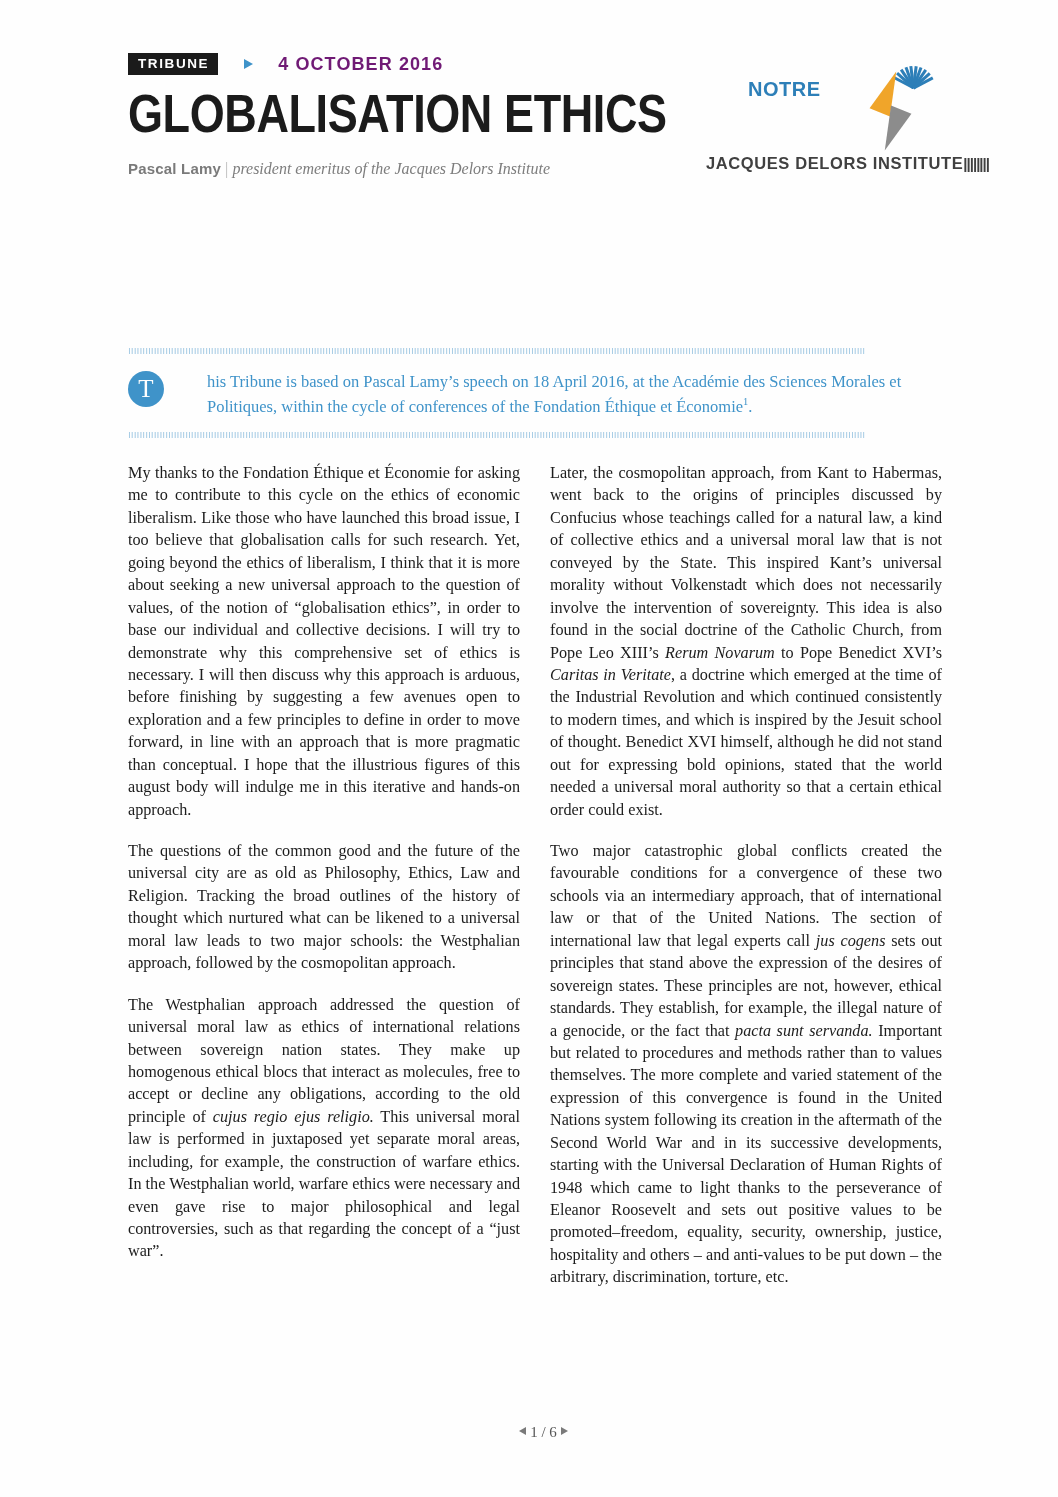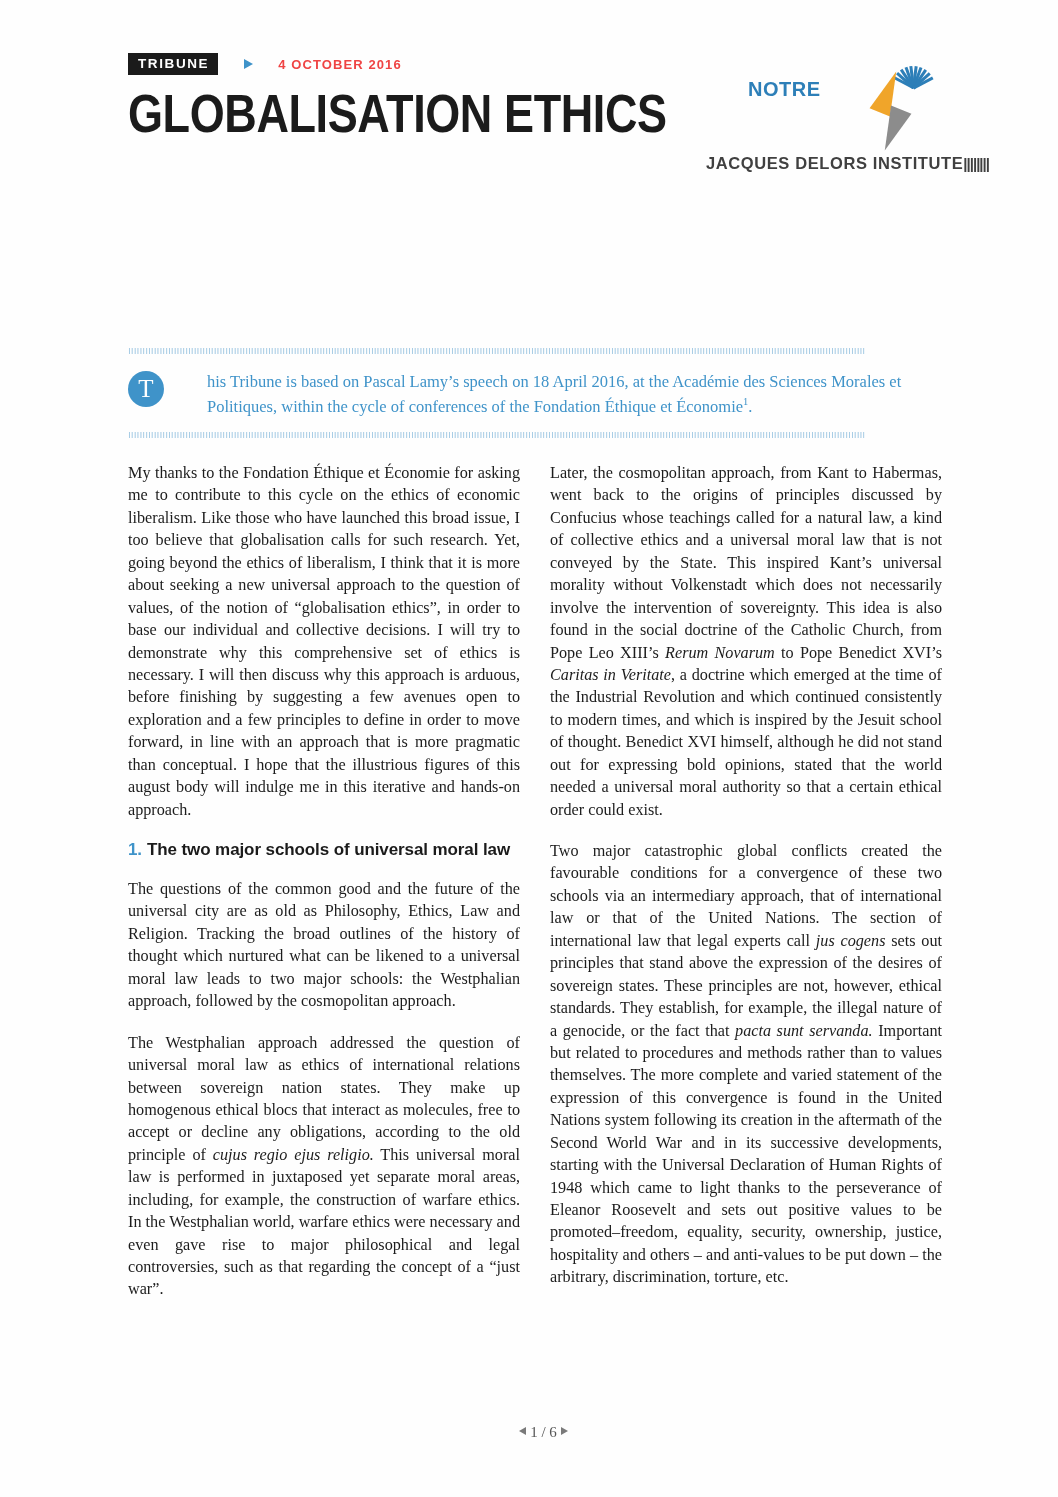--- a/index.html
+++ b/index.html
@@ -50,24 +50,24 @@
   .arrow-right {
     display: inline-block;
     width: 0; height: 0;
     border-left: 9px solid #3f93c9;
     border-top: 5.5px solid transparent;
     border-bottom: 5.5px solid transparent;
     margin-left: 2px;
     margin-right: 1px;
   }
   .tribune-date {
-    color: #ef4444;
-    font-family: "Liberation Sans", sans-serif;
-    font-weight: bold;
-    font-size: 13px;
+    color: #701a75;
+    font-family: "Liberation Sans", sans-serif;
+    font-weight: bold;
+    font-size: 18px;
     letter-spacing: 1.1px;
   }
   .doc-title {
     font-family: "Liberation Sans", sans-serif;
     font-weight: bold;
     font-size: 45px;
     letter-spacing: -0.4px;
     margin-top: 10px;
     color: #1b1b1b;
     line-height: 1.05;
@@ -283,20 +283,23 @@
 
 <div class="page">
 
   <div class="header">
     <div class="tribune-row">
       <span class="tribune-tag">TRIBUNE</span>
       <span class="arrow-right"></span>
       <span class="tribune-date">4 OCTOBER 2016</span>
     </div>
     <div class="doc-title">GLOBALISATION ETHICS</div>
+    <div class="byline">
+      <span class="author">Pascal Lamy</span><span class="bar">|</span><span class="role">president emeritus of the Jacques Delors Institute</span>
+    </div>
   </div>
 
   <div class="logo">
     <div class="logo-rays">
       <span class="ray" style="transform: rotate(-62deg);"></span>
       <span class="ray" style="transform: rotate(-48deg);"></span>
       <span class="ray" style="transform: rotate(-34deg);"></span>
       <span class="ray" style="transform: rotate(-20deg);"></span>
       <span class="ray" style="transform: rotate(-7deg);"></span>
       <span class="ray" style="transform: rotate(7deg);"></span>
@@ -322,23 +325,20 @@
       </div>
     </div>
     <div class="dash-rule">||||||||||||||||||||||||||||||||||||||||||||||||||||||||||||||||||||||||||||||||||||||||||||||||||||||||||||||||||||||||||||||||||||||||||||||||||||||||||||||||||||||||||||||||||||||||||||||||||||||||||||||||||||||||||||||||||||||||||||||||||||||||||||||||||</div>
   </div>
 
   <div class="columns">
 
     <div class="col">
       <p class="body">My thanks to the Fondation Éthique et Économie for asking me to contribute to this cycle on the ethics of economic liberalism. Like those who have launched this broad issue, I too believe that globalisation calls for such research. Yet, going beyond the ethics of liberalism, I think that it is more about seeking a new universal approach to the question of values, of the notion of “globalisation ethics”, in order to base our individual and collective decisions. I will try to demonstrate why this comprehensive set of ethics is necessary. I will then discuss why this approach is arduous, before finishing by suggesting a few avenues open to exploration and a few principles to define in order to move forward, in line with an approach that is more pragmatic than conceptual. I hope that the illustrious figures of this august body will indulge me in this iterative and hands-on approach.</p>
 
-      <h2 class="section">
-        <span class="num">1.</span><span>The two major schools of universal moral law</span>
-      </h2>
 
       <p class="body">The questions of the common good and the future of the universal city are as old as Philosophy, Ethics, Law and Religion. Tracking the broad outlines of the history of thought which nurtured what can be likened to a universal moral law leads to two major schools: the Westphalian approach, followed by the cosmopolitan approach.</p>
 
       <p class="body"><span>The Westphalian approach addressed the question of universal moral law as ethics of international relations between sovereign nation states. They make up homogenous ethical blocs that interact as molecules, free to accept or decline any obligations, according to the old principle of </span><i>cujus regio ejus religio.</i><span> This universal moral law is performed in juxtaposed yet separate moral areas, including, for example, the construction of warfare ethics. In the Westphalian world, warfare ethics were necessary and even gave rise to major philosophical and legal controversies, such as that regarding the concept of a “just war”.</span></p>
     </div>
 
     <div class="col">
       <p class="body"><span>Later, the cosmopolitan approach, from Kant to Habermas, went back to the origins of principles discussed by Confucius whose teachings called for a natural law, a kind of collective ethics and a universal moral law that is not conveyed by the State. This inspired Kant’s universal morality without Volkenstadt which does not necessarily involve the intervention of sovereignty. This idea is also found in the social doctrine of the Catholic Church, from Pope Leo XIII’s </span><i>Rerum Novarum</i><span> to Pope Benedict XVI’s </span><i>Caritas in Veritate</i><span>, a doctrine which emerged at the time of the Industrial Revolution and which continued consistently to modern times, and which is inspired by the Jesuit school of thought. Benedict XVI himself, although he did not stand out for expressing bold opinions, stated that the world needed a universal moral authority so that a certain ethical order could exist.</span></p>
 
       <p class="body"><span>Two major catastrophic global conflicts created the favourable conditions for a convergence of these two schools via an intermediary approach, that of international law or that of the United Nations. The section of international law that legal experts call </span><i>jus cogens</i><span> sets out principles that stand above the expression of the desires of sovereign states. These principles are not, however, ethical standards. They establish, for example, the illegal nature of a genocide, or the fact that </span><i>pacta sunt servanda.</i><span> Important but related to procedures and methods rather than to values themselves. The more complete and varied statement of the expression of this convergence is found in the United Nations system following its creation in the aftermath of the Second World War and in its successive developments, starting with the Universal Declaration of Human Rights of 1948 which came to light thanks to the perseverance of Eleanor Roosevelt and sets out positive values to be promoted–freedom, equality, security, ownership, justice, hospitality and others – and anti-values to be put down – the arbitrary, discrimination, torture, etc.</span></p>

